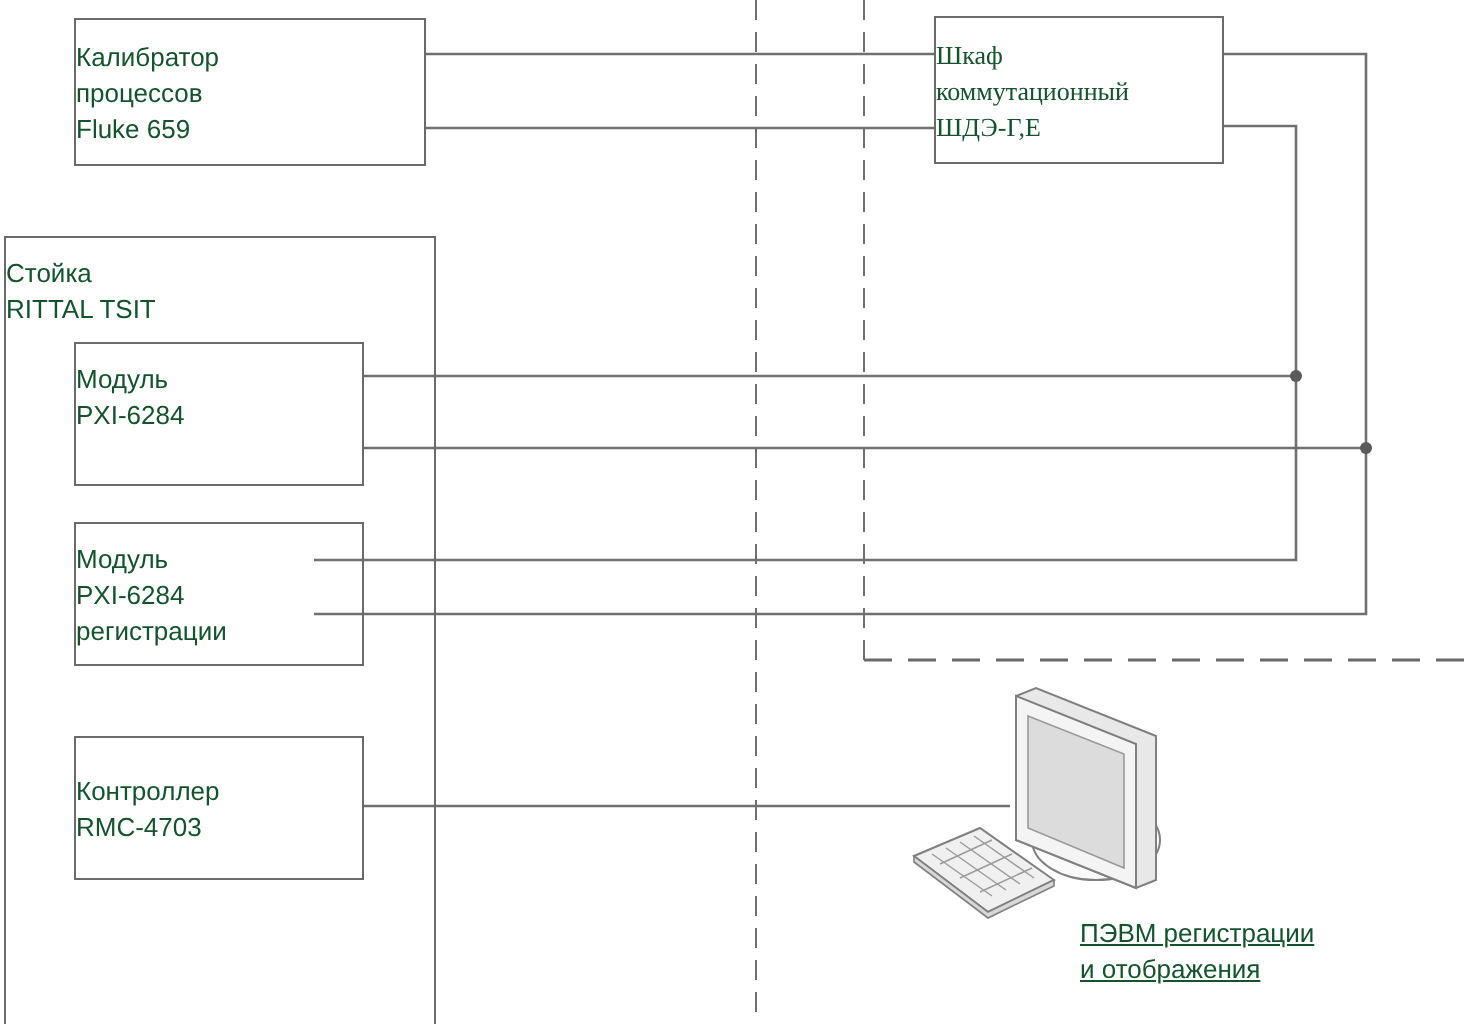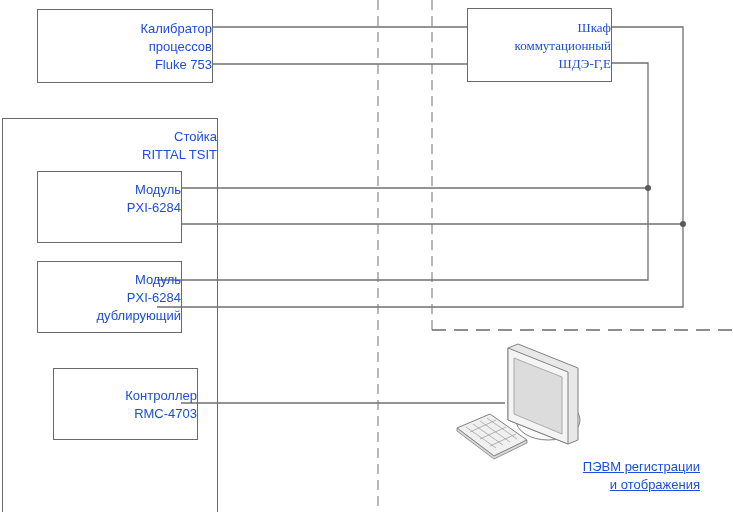--- a/index.html
+++ b/index.html
@@ -1,20 +1,20 @@
 <!DOCTYPE html>
 <html><head>
   <meta charset="utf-8">
   <style>
     html, body { margin: 0; padding: 0; background: #ffffff; }
     body { width: 733px; height: 512px; position: relative; overflow: hidden;
            font-family: "Liberation Sans", sans-serif; }
     svg { position: absolute; left: 0; top: 0; }
     .box { position: absolute; border: 1.3px solid #6a6a6a; background: transparent; box-sizing: border-box; }
-    .lbl { position: absolute; text-align: right; color: #1d4ed8; font-size: 13px; line-height: 18px; white-space: nowrap; }
+    .lbl { position: absolute; text-align: left; color: #14532d; font-size: 13px; line-height: 18px; white-space: nowrap; }
     .line { stroke: #707070; stroke-width: 1.3; fill: none; }
     .dash { stroke: #707070; stroke-width: 1; fill: none; stroke-dasharray: 10 6; }
     .dash2 { stroke: #6a6a6a; stroke-width: 1.6; fill: none; stroke-dasharray: 14 8; }
   </style>
 </head>
 <body>
 
 <svg width="733" height="512">
 
   <line class="dash" x1="378" y1="0" x2="378" y2="512"></line>
@@ -55,21 +55,21 @@
       <line x1="480" y1="439" x2="506" y2="427"></line>
       <line x1="490" y1="446" x2="516" y2="434"></line>
     </g>
   </g>
 </svg>
 
 <div class="box" style="left:37px; top:9px; width:176px; height:74px;">
   <div class="lbl" style="left:0; right:0; top:10px;">
     <div>Калибратор</div>
     <div>процессов</div>
-    <div>Fluke 753</div>
+    <div>Fluke 659</div>
   </div>
 </div>
 
 <div class="box" style="left:467px; top:8px; width:145px; height:74px;">
   <div class="lbl" style="left:0; right:0; top:10px;font-family:Liberation Serif, serif;">
     <div>Шкаф</div>
     <div>коммутационный</div>
     <div>ШДЭ-Г,Е</div>
   </div>
 </div>
@@ -85,25 +85,25 @@
   <div class="lbl" style="left:0; right:0; top:9px;">
     <div>Модуль</div>
     <div>PXI-6284</div>
   </div>
 </div>
 
 <div class="box" style="left:37px; top:261px; width:145px; height:72px;">
   <div class="lbl" style="left:0; right:0; top:9px;">
     <div>Модуль</div>
     <div>PXI-6284</div>
-    <div>дублирующий</div>
+    <div>регистрации</div>
   </div>
 </div>
 
-<div class="box" style="left:37px; top:368px; width:145px; height:72px;margin-left:16px;">
+<div class="box" style="left:37px; top:368px; width:145px; height:72px;">
   <div class="lbl" style="left:0; right:0; top:18px;">
     <div>Контроллер</div>
     <div>RMC-4703</div>
   </div>
 </div>
 
 <div class="lbl" style="left:540px; top:458px; width:160px;text-decoration:underline;">
   <div>ПЭВМ регистрации</div>
   <div>и отображения</div>
 </div>

